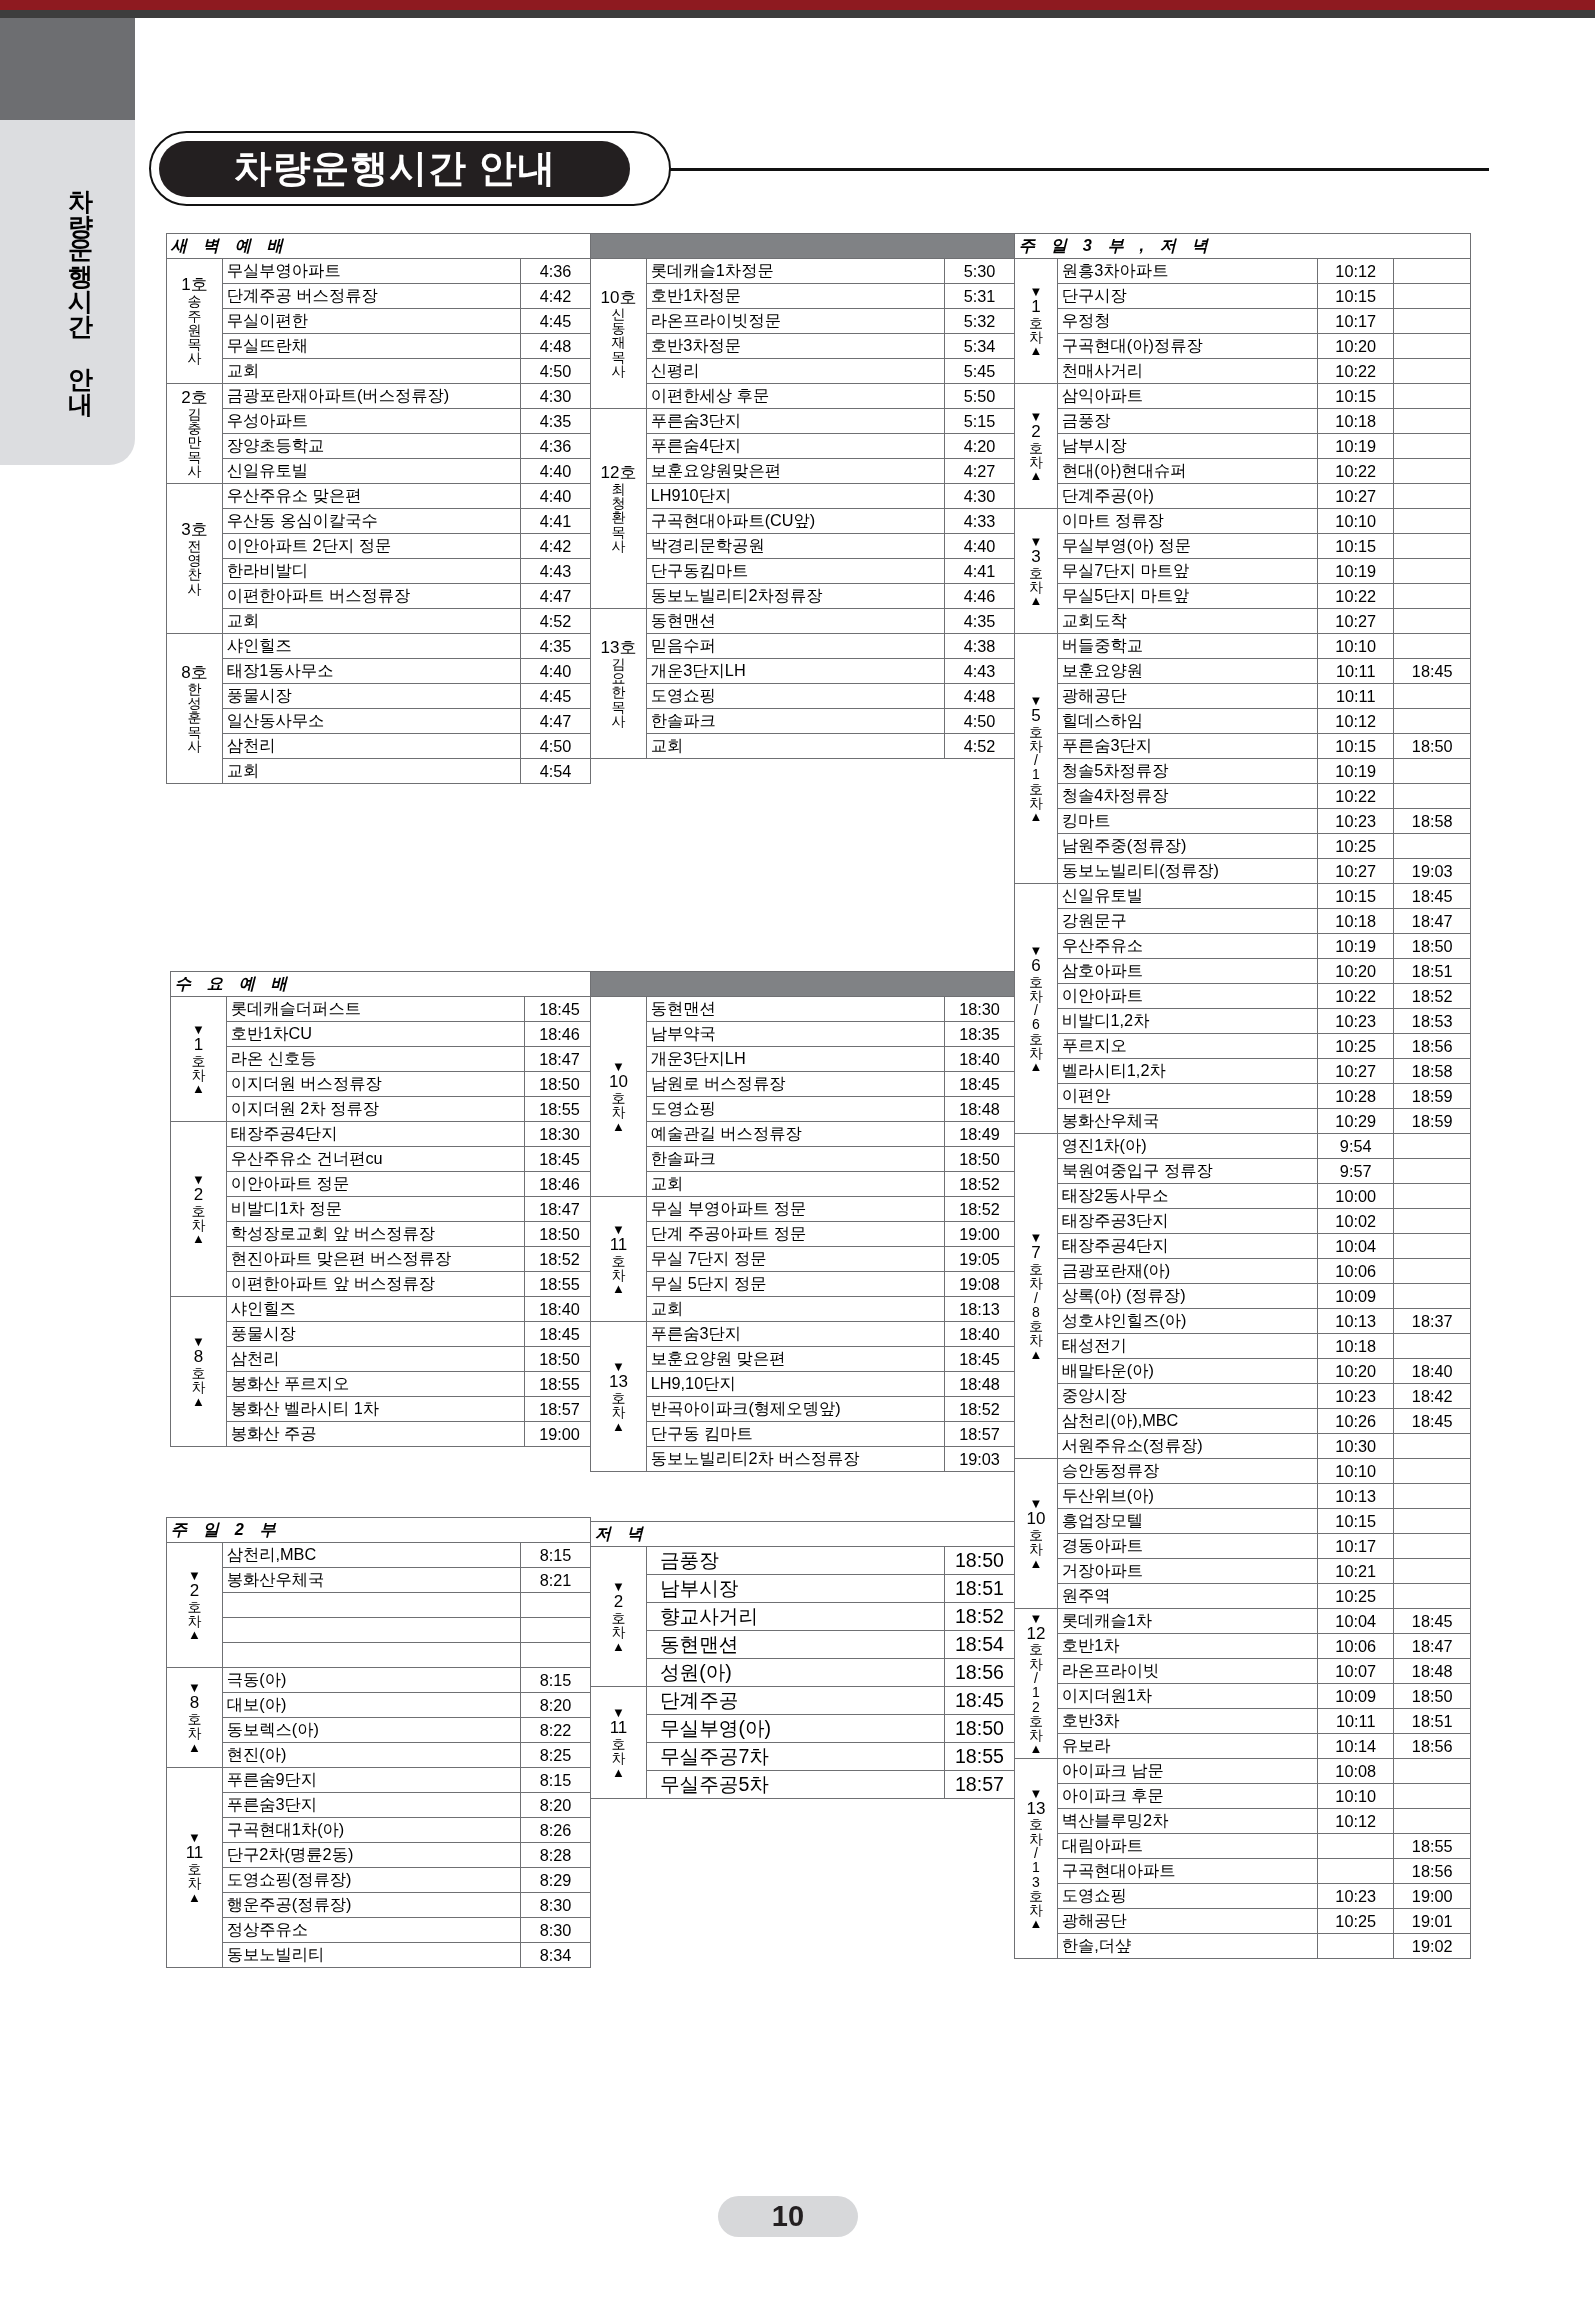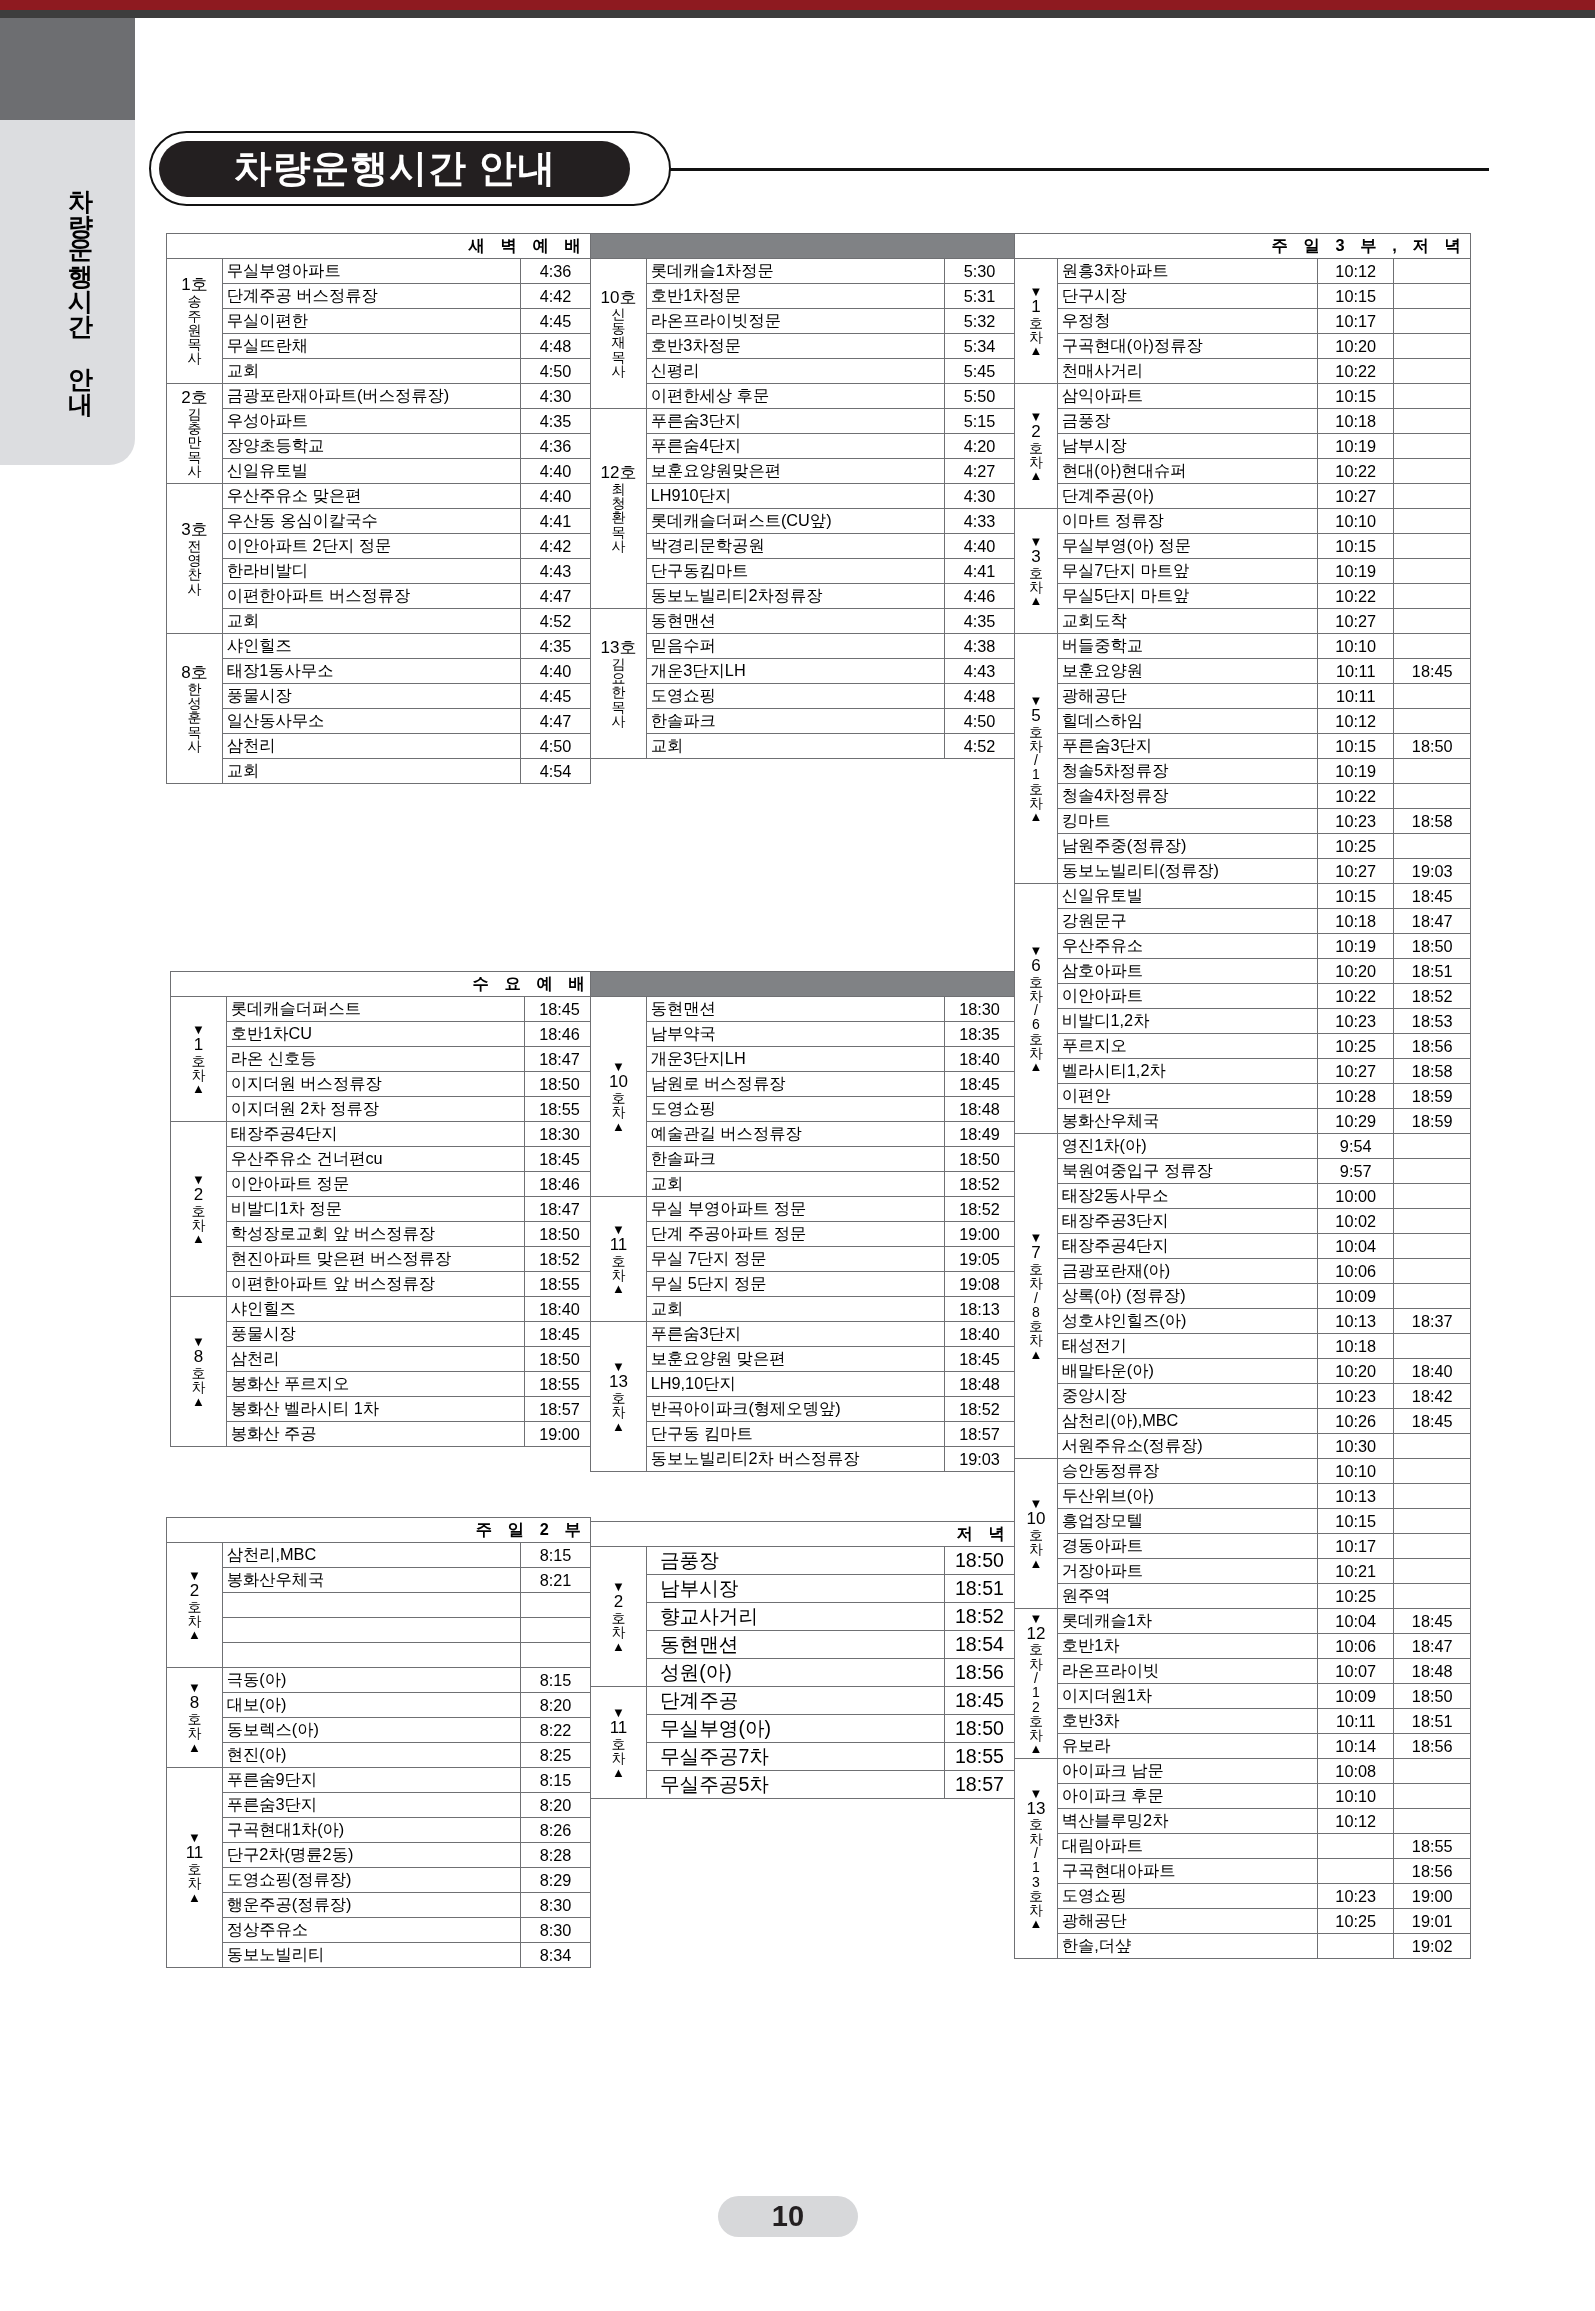--- a/index.html
+++ b/index.html
@@ -50,21 +50,21 @@
     font-size:16.3px;
     color:#000;
     padding:0 3.7px;
     height:24px;
     background:#fff;
     font-family:"Liberation Sans","DejaVu Sans",sans-serif;
     white-space:nowrap;overflow:hidden;
   }
   td.hdr{
     background:#808285;color:#fff;font-size:18.6px;font-weight:bold;
-    text-align:right;letter-spacing:5.6px;height:25px;border:0.9px solid #6f7073;
+    text-align:left;letter-spacing:5.6px;height:25px;border:0.9px solid #6f7073;font-style:italic;
   }
   td.route{
     background:#eceded;text-align:center;font-size:15px;line-height:1.0;
     padding:1.9px 0;border-left:1.9px solid #4b4c4e;border-right:0.9px solid #6f7073;
     vertical-align:middle;
   }
   td.stop{text-align:left;padding-left:8.4px;}
   td.time{text-align:center;font-size:17px;}
   .grpline td{border-top:2.3px solid #4b4c4e;}
   .grpend td{border-bottom:2.3px solid #4b4c4e;}
@@ -294,21 +294,21 @@
           </tr>
           <tr>
             <td class="stop">보훈요양원맞은편</td>
             <td class="time">4:27</td>
           </tr>
           <tr>
             <td class="stop">LH910단지</td>
             <td class="time">4:30</td>
           </tr>
           <tr>
-            <td class="stop">롯데캐슬더퍼스트(CU앞)</td>
+            <td class="stop">구곡현대아파트(CU앞)</td>
             <td class="time">4:33</td>
           </tr>
           <tr>
             <td class="stop">박경리문학공원</td>
             <td class="time">4:40</td>
           </tr>
           <tr>
             <td class="stop">단구동킴마트</td>
             <td class="time">4:41</td>
           </tr>

